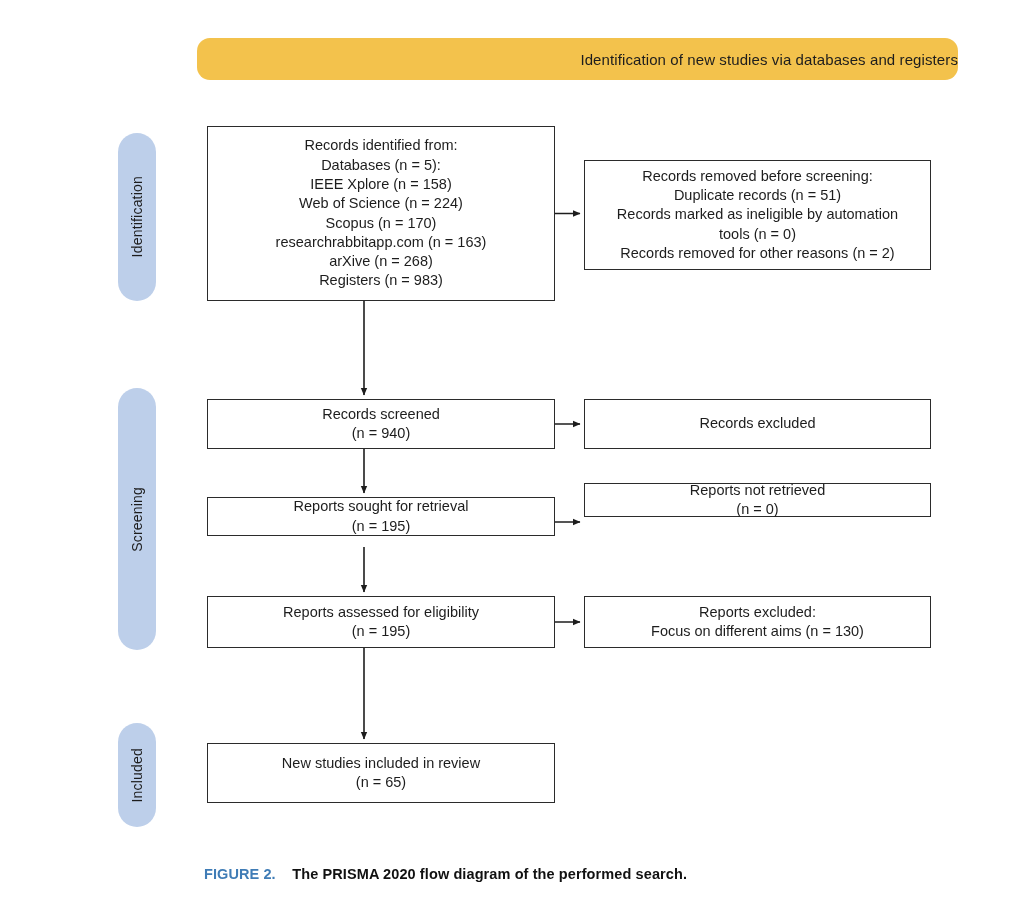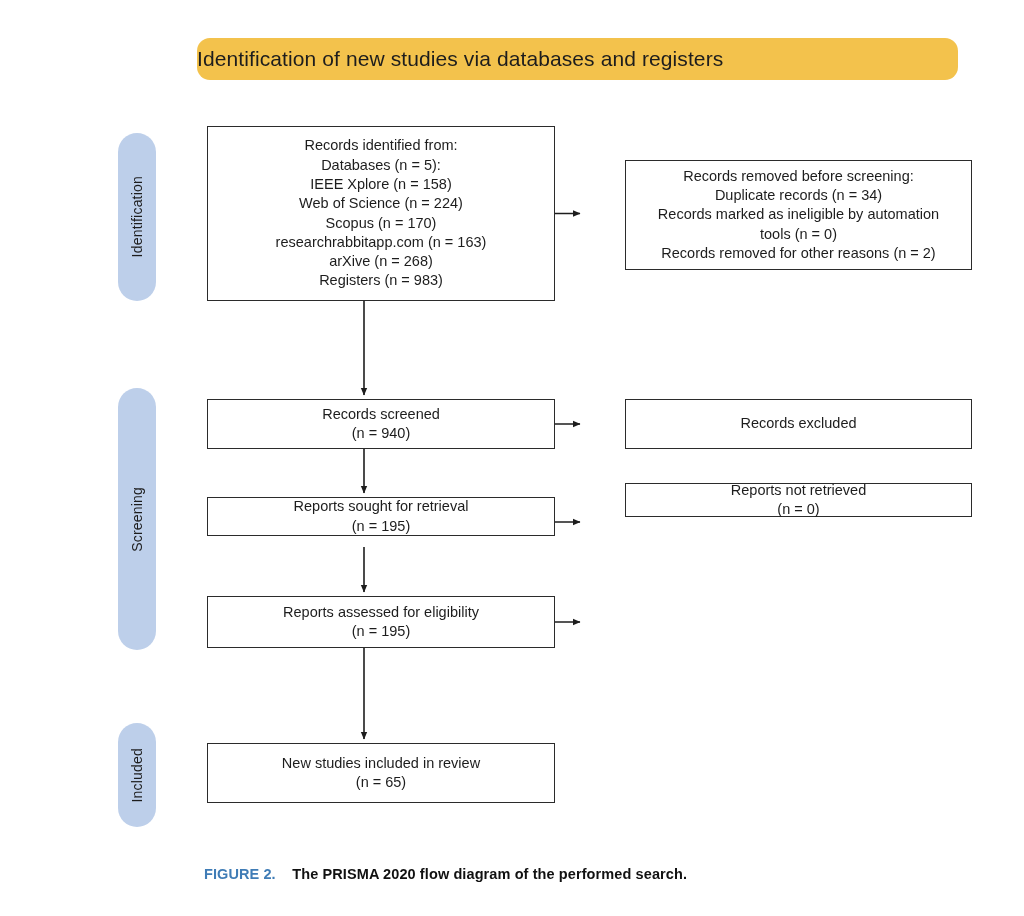--- a/index.html
+++ b/index.html
@@ -25,22 +25,22 @@
   .banner {
     position: absolute;
     left: 197px;
     top: 38px;
     width: 761px;
     height: 42px;
     background: #f3c24c;
     border-radius: 13px;
     display: flex;
     align-items: center;
-    justify-content: flex-start;
-    font-size: 21px;
+    justify-content: flex-end;
+    font-size: 15px;
     color: #1d1d1d;
     letter-spacing: 0.1px;
   }
 
   
   .stage-pill {
     position: absolute;
     left: 118px;
     width: 38px;
     background: #bdcfea;
@@ -73,21 +73,21 @@
     text-align: center;
     font-size: 14.5px;
     line-height: 1.33;
     color: #1d1d1d;
     padding: 4px 8px;
   }
   .box .lines { width: 100%; }
   .box .lines div { white-space: nowrap; }
 
   .col-left  { left: 190px; width: 348px; margin-left: 17px; }
-  .col-right { left: 584px; width: 347px; margin-left: 41px; }
+  .col-right { left: 584px; width: 347px; }
 
   .b-identified   { top: 126px; height: 175px; }
   .b-removed      { top: 160px; height: 110px; }
   .b-screened     { top: 399px; height: 50px; }
   .b-excluded     { top: 399px; height: 50px; }
   .b-sought       { top: 497px; height: 39px; align-items: center; }
   .b-notretr      { top: 483px; height: 34px; }
   .b-assessed     { top: 596px; height: 52px; }
   .b-repexcluded  { top: 596px; height: 52px; }
   .b-included     { top: 743px; height: 60px; }
@@ -170,21 +170,21 @@
       <div>Scopus (n =  170)</div>
       <div>researchrabbitapp.com (n =  163)</div>
       <div>arXive (n = 268)</div>
       <div>Registers (n = 983)</div>
     </div>
   </div>
 
   <div class="box col-right b-removed">
     <div class="lines">
       <div>Records removed before screening:</div>
-      <div>Duplicate records (n = 34)</div>
+      <div>Duplicate records (n = 51)</div>
       <div>Records marked as ineligible by automation</div>
       <div>tools (n = 0)</div>
       <div>Records removed for other reasons (n = 2)</div>
     </div>
   </div>
 
   <div class="box col-left b-screened">
     <div class="lines">
       <div>Records screened</div>
       <div>(n = 940)</div>
@@ -211,20 +211,26 @@
     </div>
   </div>
 
   <div class="box col-left b-assessed">
     <div class="lines">
       <div>Reports assessed for eligibility</div>
       <div>(n = 195)</div>
     </div>
   </div>
 
+  <div class="box col-right b-repexcluded">
+    <div class="lines">
+      <div>Reports excluded:</div>
+      <div>Focus on different aims (n = 130)</div>
+    </div>
+  </div>
 
   <div class="box col-left b-included">
     <div class="lines">
       <div>New studies included in review</div>
       <div>(n = 65)</div>
     </div>
   </div>
 
   <div class="caption">
     <span class="fig-label">FIGURE 2.</span>

